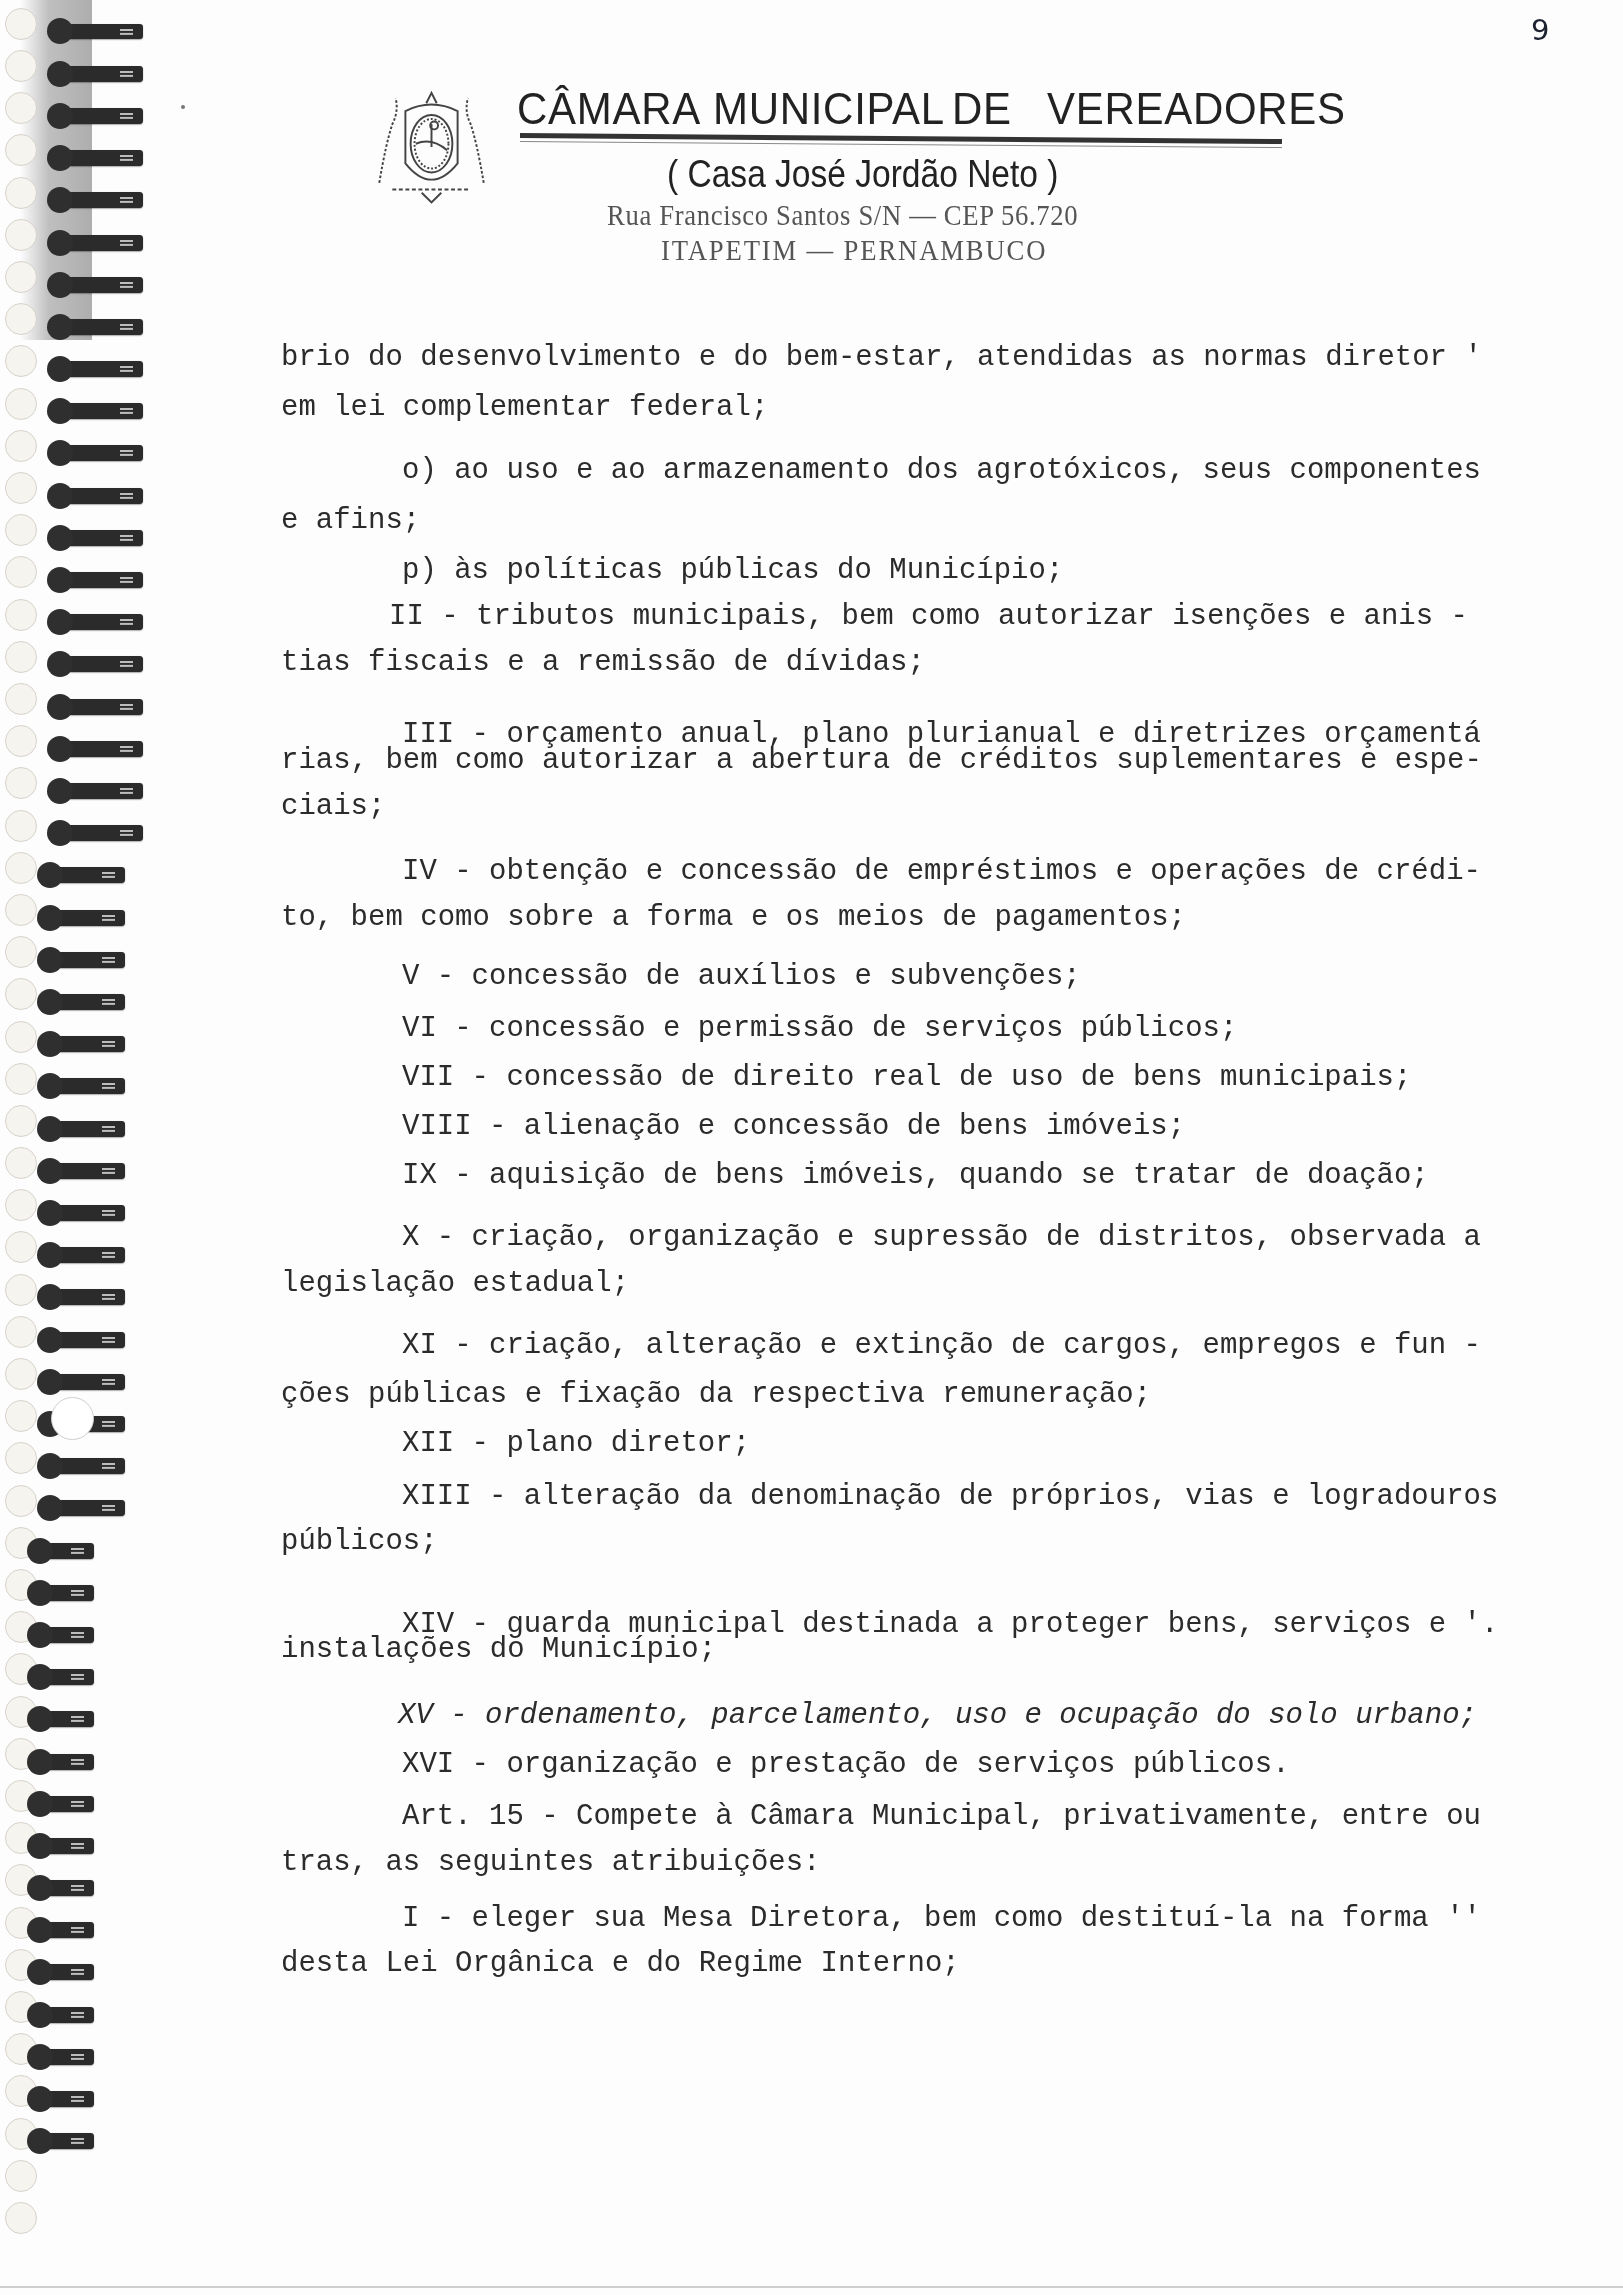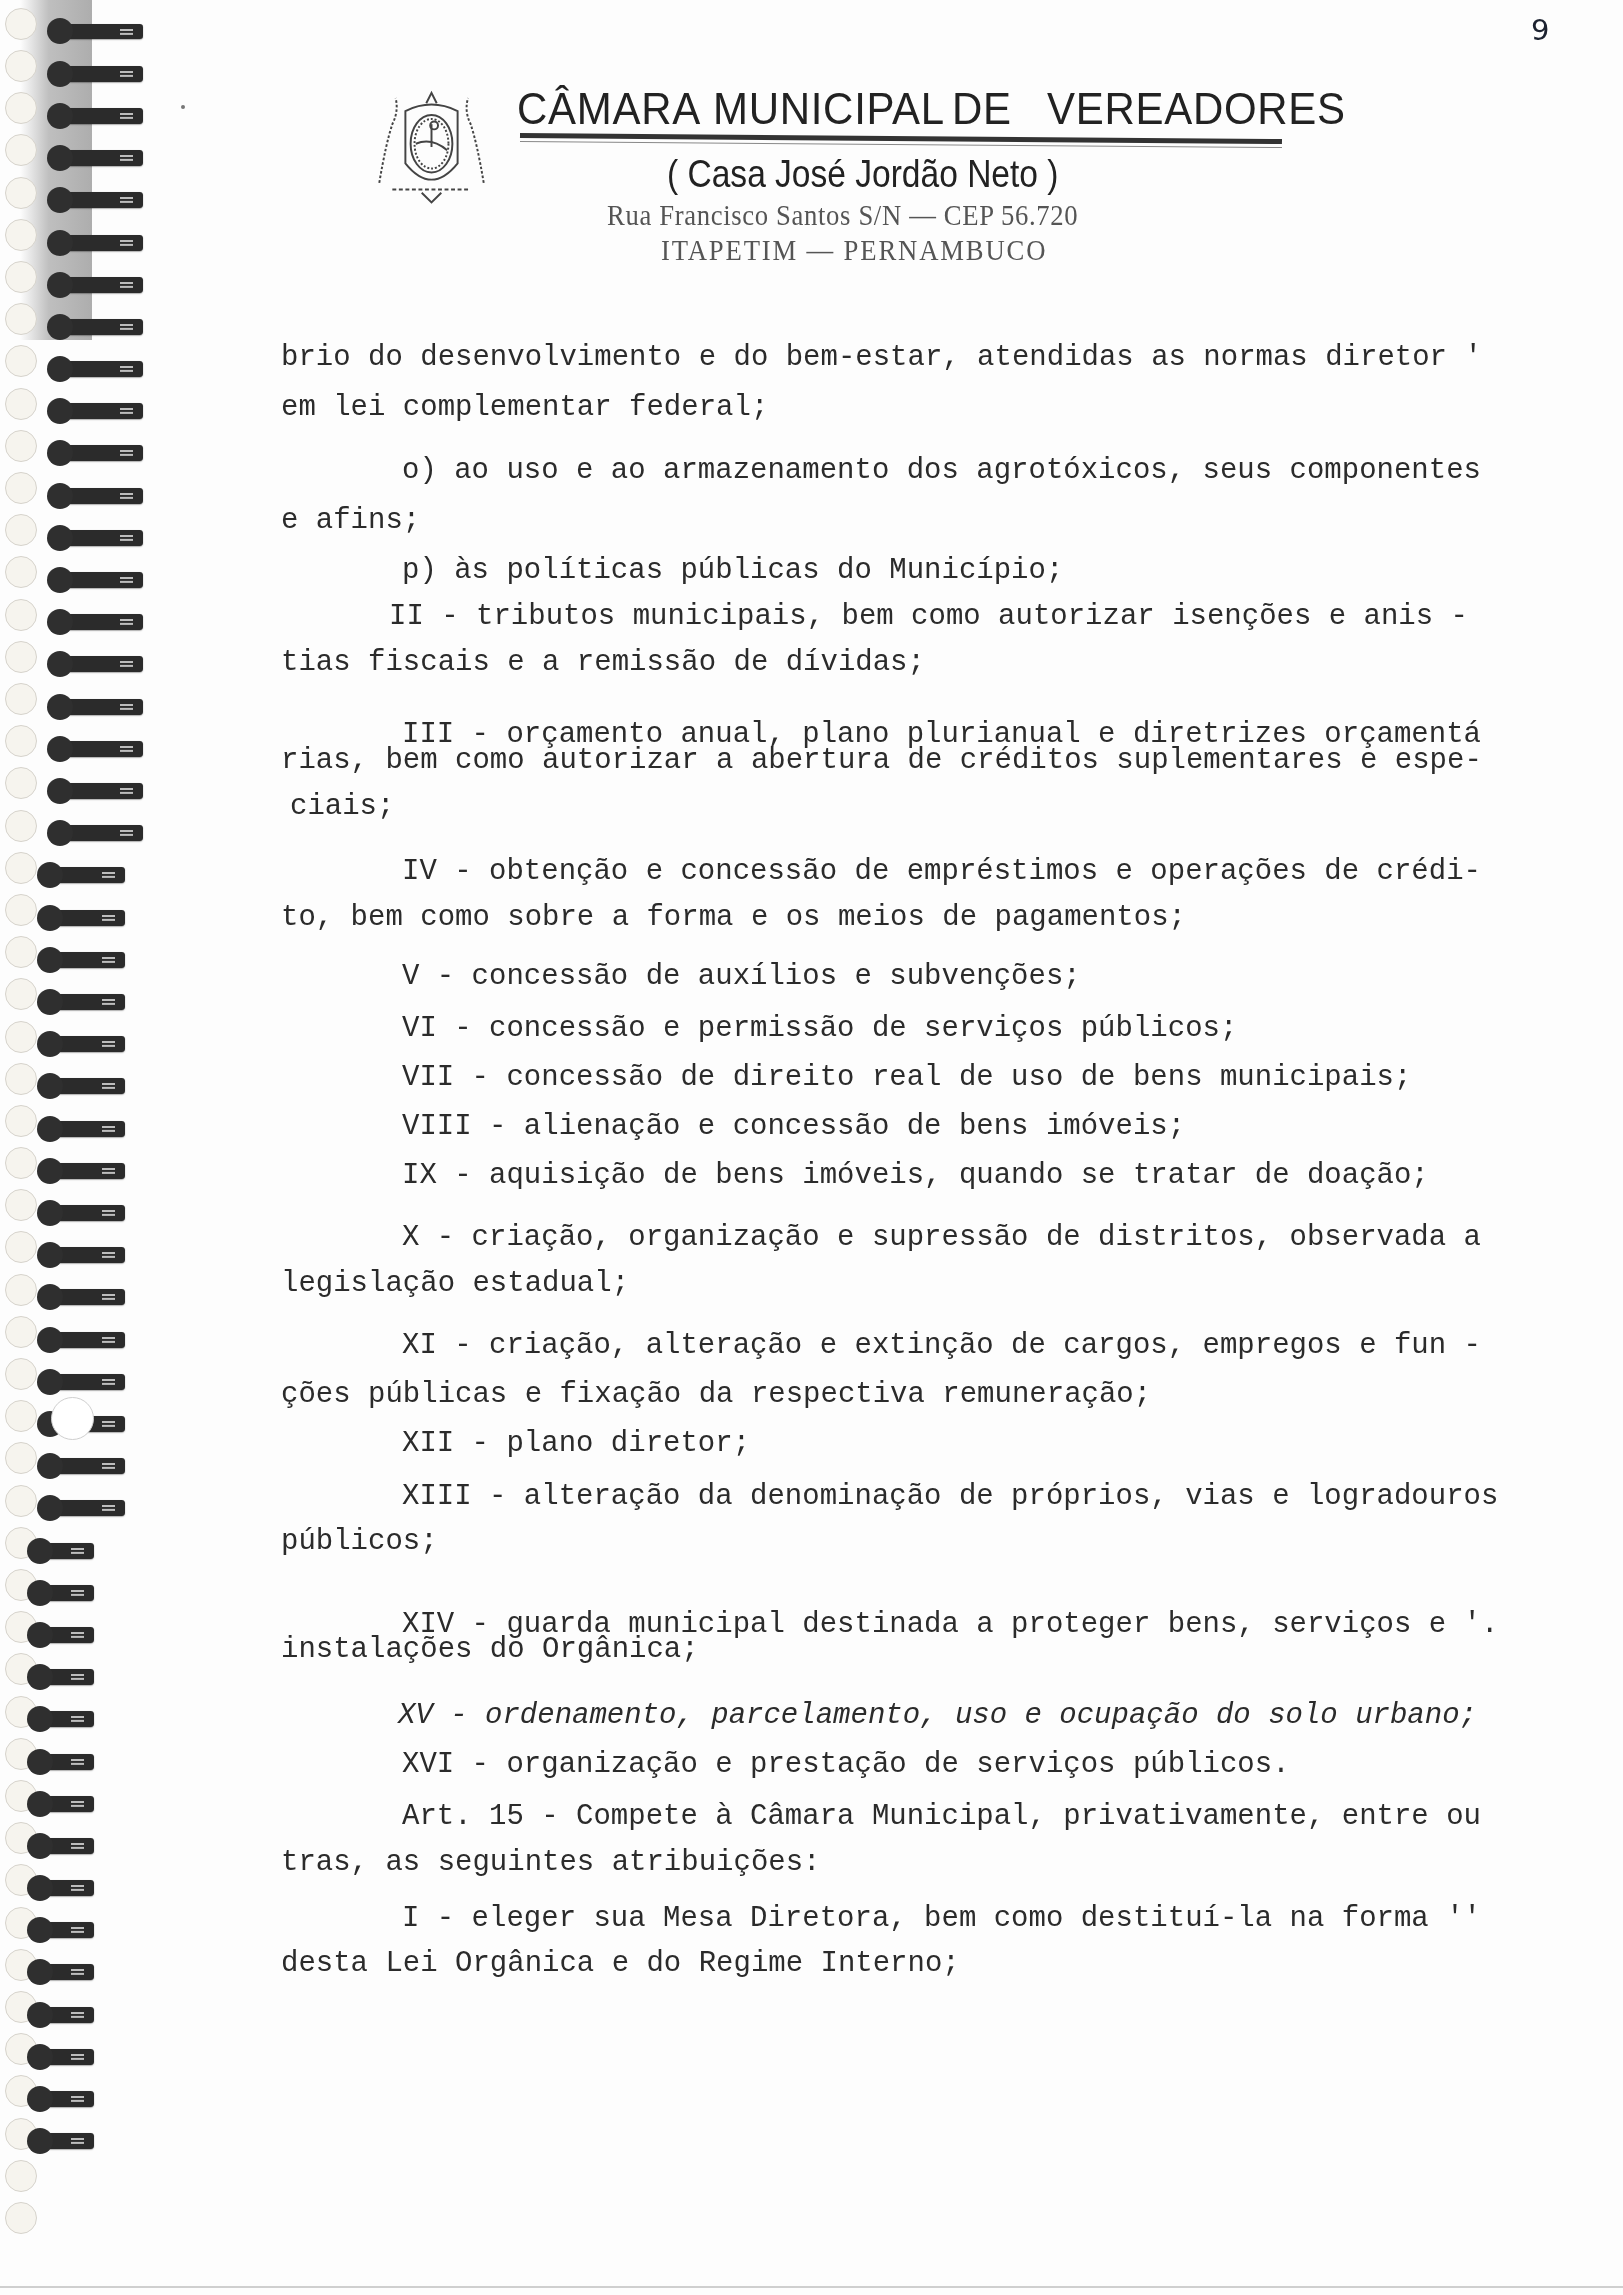--- a/index.html
+++ b/index.html
@@ -239,37 +239,37 @@
 <div id="body-text">
     <div class="line" style="top: 343px; left: 281px;">brio do desenvolvimento e do bem-estar, atendidas as normas diretor '</div>
     <div class="line" style="top: 393px; left: 281px;">em lei complementar federal;</div>
     <div class="line" style="top: 456px; left: 402px;">o) ao uso e ao armazenamento dos agrotóxicos, seus componentes</div>
     <div class="line" style="top: 497px; left: 281px; margin-top: 9px;">e afins;</div>
     <div class="line" style="top: 556px; left: 402px;">p) às políticas públicas do Município;</div>
     <div class="line" style="top: 602px; left: 389px;">II - tributos municipais, bem como autorizar isenções e anis -</div>
     <div class="line" style="top: 648px; left: 281px;">tias fiscais e a remissão de dívidas;</div>
     <div class="line" style="top: 720px; left: 402px;">III - orçamento anual, plano plurianual e diretrizes orçamentá</div>
     <div class="line" style="top: 746px; left: 281px;">rias, bem como autorizar a abertura de créditos suplementares e espe-</div>
-    <div class="line" style="top: 792px; left: 290px;">ciais;</div>
+    <div class="line" style="top: 792px; left: 281px;">ciais;</div>
     <div class="line" style="top: 857px; left: 402px;">IV - obtenção e concessão de empréstimos e operações de crédi-</div>
     <div class="line" style="top: 903px; left: 281px;">to, bem como sobre a forma e os meios de pagamentos;</div>
     <div class="line" style="top: 962px; left: 402px;">V - concessão de auxílios e subvenções;</div>
     <div class="line" style="top: 1014px; left: 402px;">VI - concessão e permissão de serviços públicos;</div>
     <div class="line" style="top: 1063px; left: 402px;">VII - concessão de direito real de uso de bens municipais;</div>
     <div class="line" style="top: 1112px; left: 402px;">VIII - alienação e concessão de bens imóveis;</div>
     <div class="line" style="top: 1161px; left: 402px;">IX - aquisição de bens imóveis, quando se tratar de doação;</div>
     <div class="line" style="top: 1223px; left: 402px;">X - criação, organização e supressão de distritos, observada a</div>
     <div class="line" style="top: 1269px; left: 281px;">legislação estadual;</div>
     <div class="line" style="top: 1331px; left: 402px;">XI - criação, alteração e extinção de cargos, empregos e fun -</div>
     <div class="line" style="top: 1380px; left: 281px;">ções públicas e fixação da respectiva remuneração;</div>
     <div class="line" style="top: 1429px; left: 402px;">XII - plano diretor;</div>
     <div class="line" style="top: 1482px; left: 402px;">XIII - alteração da denominação de próprios, vias e logradouros</div>
     <div class="line" style="top: 1527px; left: 281px;">públicos;</div>
     <div class="line" style="top: 1590px; left: 402px; margin-top: 20px;">XIV - guarda municipal destinada a proteger bens, serviços e '.</div>
-    <div class="line" style="top: 1635px; left: 281px;">instalações do Orgânica;</div>
+    <div class="line" style="top: 1635px; left: 281px;">instalações do Município;</div>
     <div class="line" style="top: 1701px; left: 398px; font-style: italic;">XV - ordenamento, parcelamento, uso e ocupação do solo urbano;</div>
     <div class="line" style="top: 1750px; left: 402px;">XVI - organização e prestação de serviços públicos.</div>
     <div class="line" style="top: 1802px; left: 402px;">Art. 15 - Compete à Câmara Municipal, privativamente, entre ou</div>
     <div class="line" style="top: 1848px; left: 281px;">tras, as seguintes atribuições:</div>
     <div class="line" style="top: 1904px; left: 402px;">I - eleger sua Mesa Diretora, bem como destituí-la na forma ''</div>
     <div class="line" style="top: 1949px; left: 281px;">desta Lei Orgânica e do Regime Interno;</div>
   </div>
 
 <div class="page-edge-bottom"></div>
 

